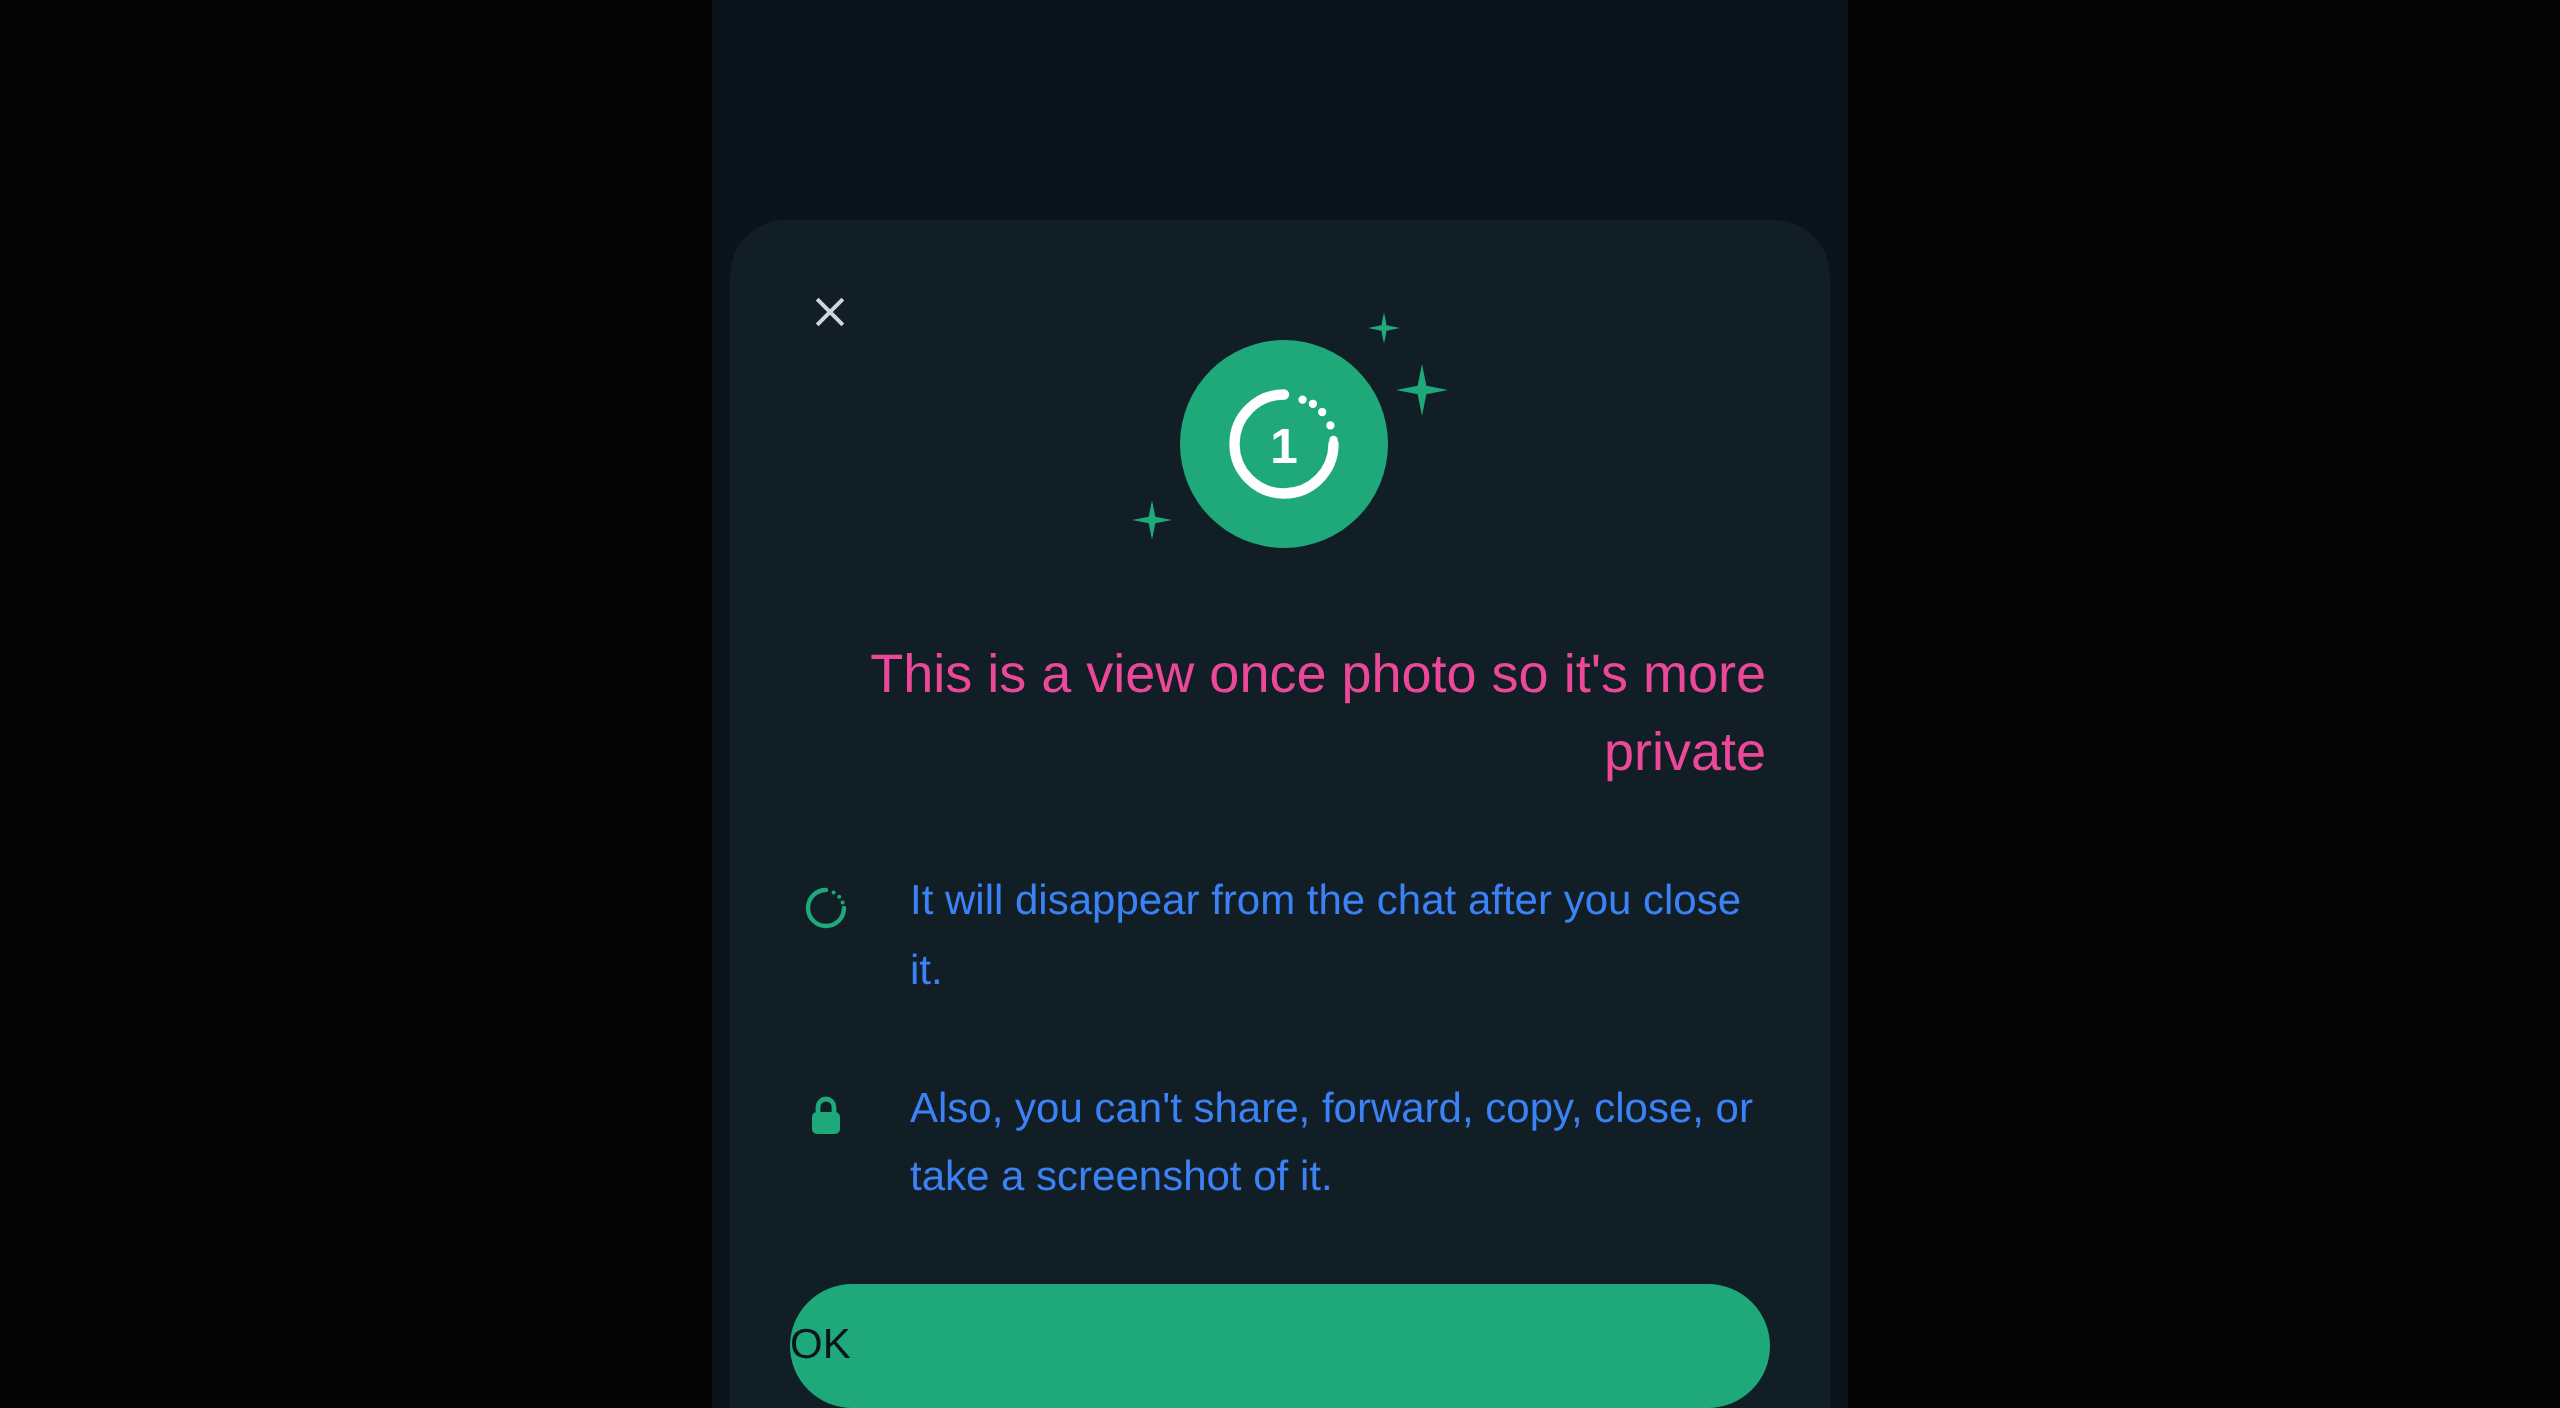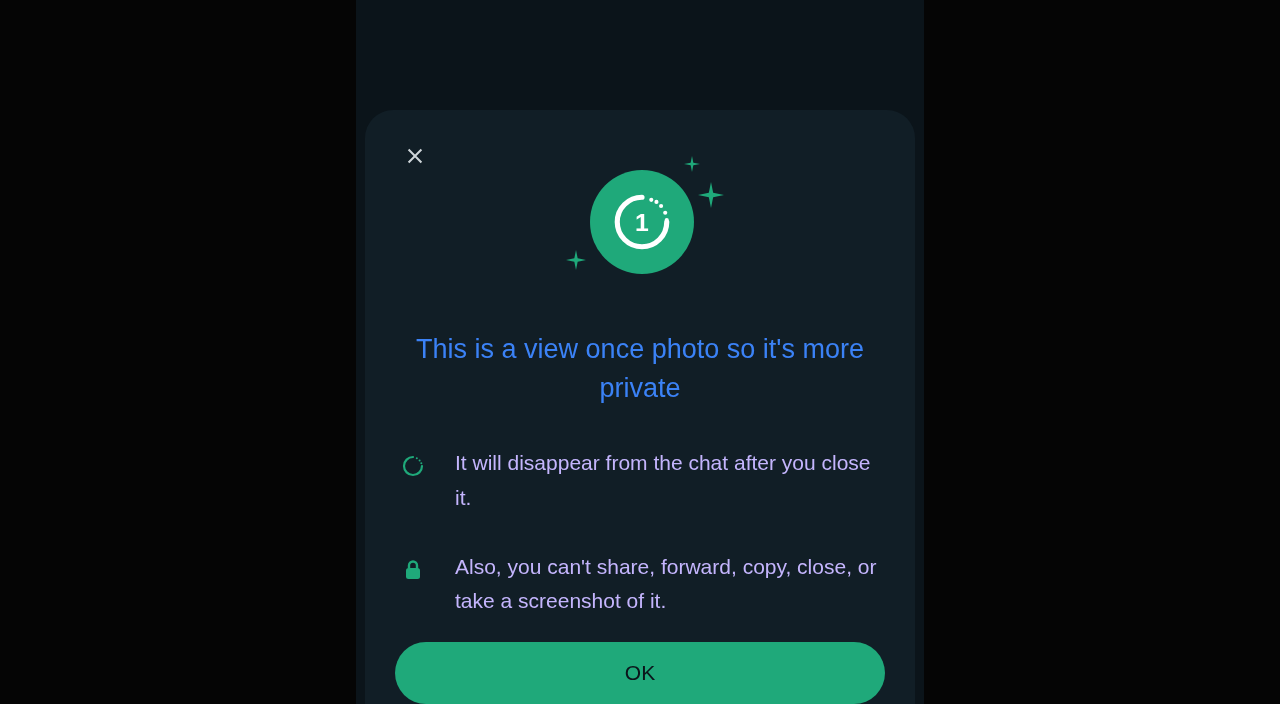--- a/index.html
+++ b/index.html
@@ -58,59 +58,59 @@
     border-radius: 50%;
     background: #1fa97a;
     display:flex; align-items:center; justify-content:center;
   }
   .hero-circle svg { width: 66px; height: 66px; }
   .sparkle { position:absolute; fill:#1fa97a; }
   .sparkle.s1 { left: 124px; top: -4px; width:16px; height:16px; }
   .sparkle.s2 { left: 138px; top: 22px; width:26px; height:26px; }
   .sparkle.s3 { left: 6px; top: 90px; width:20px; height:20px; }
   .title {
-    color:#3b82f6;
+    color:#ec4899;
     font-size: 27px;
     line-height: 1.45;
-    text-align:center;
+    text-align:right;
     font-weight: 400;
-    margin-top: 40px;
+    margin-top: 28px;
     padding: 0 6px;
   }
   .bullets {
     margin-top: 38px;
     padding: 0 6px 0 8px;
   }
   .bullet {
     display:flex;
     align-items:flex-start;
     gap: 28px;
     margin-bottom: 34px;
   }
   .bullet-icon {
     width: 28px; height: 28px;
     flex: 0 0 28px;
     margin-top: 6px;
     display:flex; align-items:center; justify-content:center;
   }
   .bullet-icon svg { width:24px; height:24px; }
   .bullet-text {
-    color:#c4b5fd;
+    color:#3b82f6;
     font-size: 21px;
     line-height: 1.65;
     font-weight: 400;
   }
   .ok-btn {
     position:absolute;
     left: 30px; right: 30px;
     bottom: 0px;
     height: 62px;
     background:#1fa97a;
     border-radius: 40px;
-    display:flex; align-items:center; justify-content:center;
+    display:flex; align-items:center; justify-content:flex-start;
     color:#0b141a;
     font-size: 21px;
     cursor:pointer;
   }
 </style>
 </head>
 <body>
 
 <div class="stage">
   <div class="phone-frame"></div>

